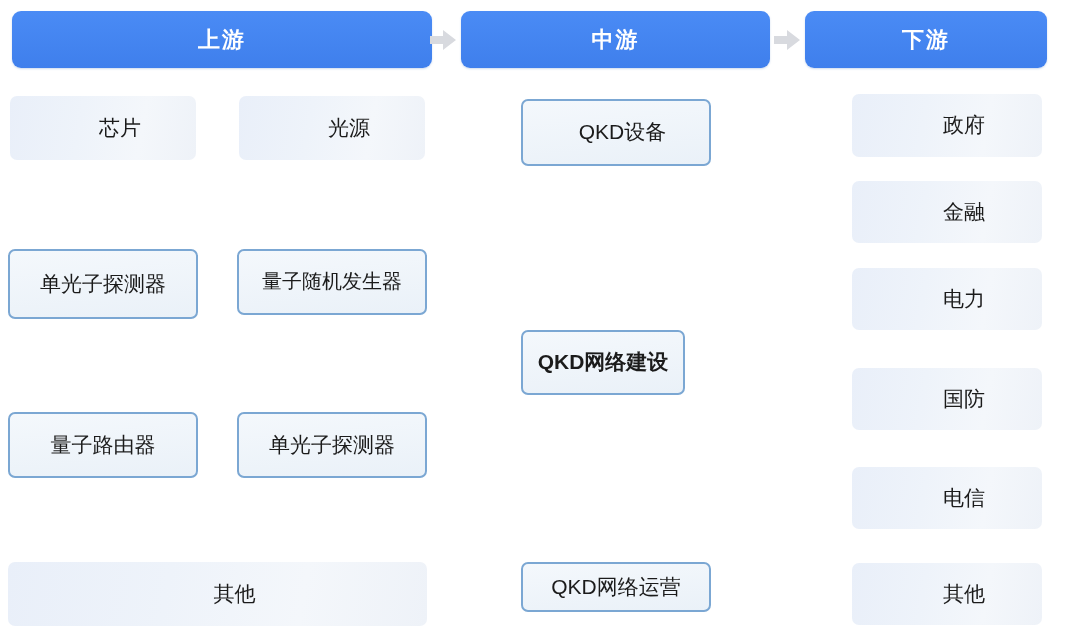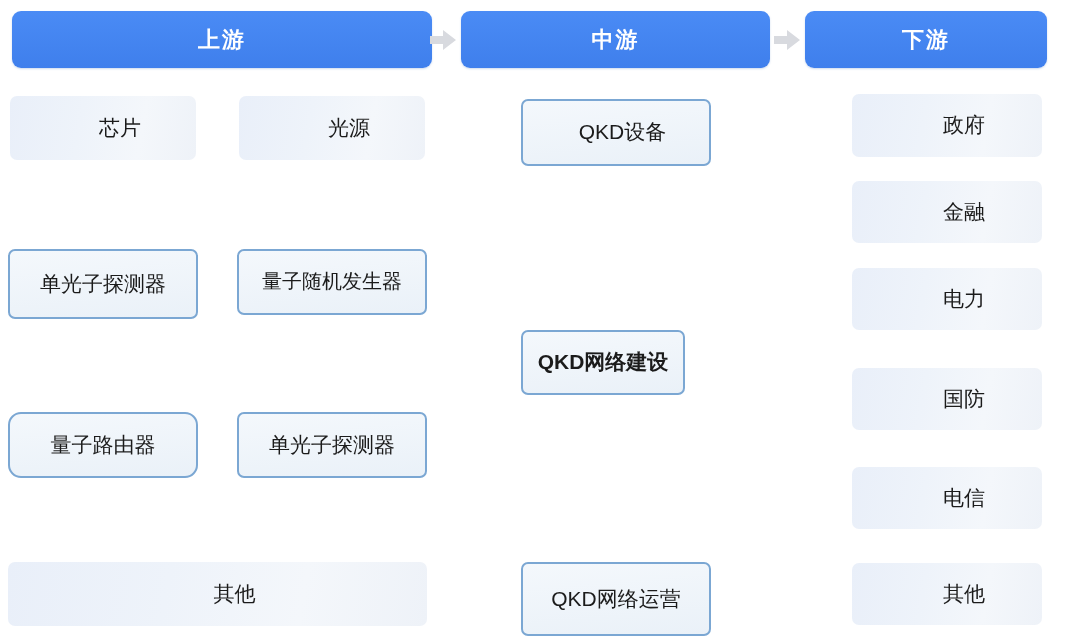--- a/index.html
+++ b/index.html
@@ -62,28 +62,28 @@
   .bordered{
     background:linear-gradient(175deg,#f4f8fc 0%,#eaf1f8 100%);
     border:2px solid #7ba7d3;
   }
 
   
   #n-chip   {left:10px;  top:96px;  width:186px;height:64px;}
   #n-source {left:239px; top:96px;  width:186px;height:64px;}
   #n-spd    {left:8px;   top:249px; width:190px;height:70px;}
   #n-qrng   {left:237px; top:249px; width:190px;height:66px;font-size:20px;}
-  #n-router {left:8px;   top:412px; width:190px;height:66px;border-radius:13px;}
+  #n-router {left:8px;   top:412px; width:190px;height:66px;}
   #n-switch {left:237px; top:412px; width:190px;height:66px;}
   #n-up-other{left:8px;  top:562px; width:419px;height:64px;}
 
   
   #n-qkd-dev  {left:521px;top:99px; width:190px;height:67px;padding-left:21px;}
   #n-qkd-net  {left:521px;top:330px;width:164px;height:65px;font-weight:bold;}
-  #n-qkd-oper {left:521px;top:562px;width:190px;height:74px;}
+  #n-qkd-oper {left:521px;top:562px;width:190px;height:50px;}
 
   
   #n-gov   {left:852px;top:94px; width:190px;height:63px;}
   #n-fin   {left:852px;top:181px;width:190px;height:62px;}
   #n-power {left:852px;top:268px;width:190px;height:62px;}
   #n-def   {left:852px;top:368px;width:190px;height:62px;}
   #n-tel   {left:852px;top:467px;width:190px;height:62px;}
   #n-other {left:852px;top:563px;width:190px;height:62px;}
 </style>
 </head>

